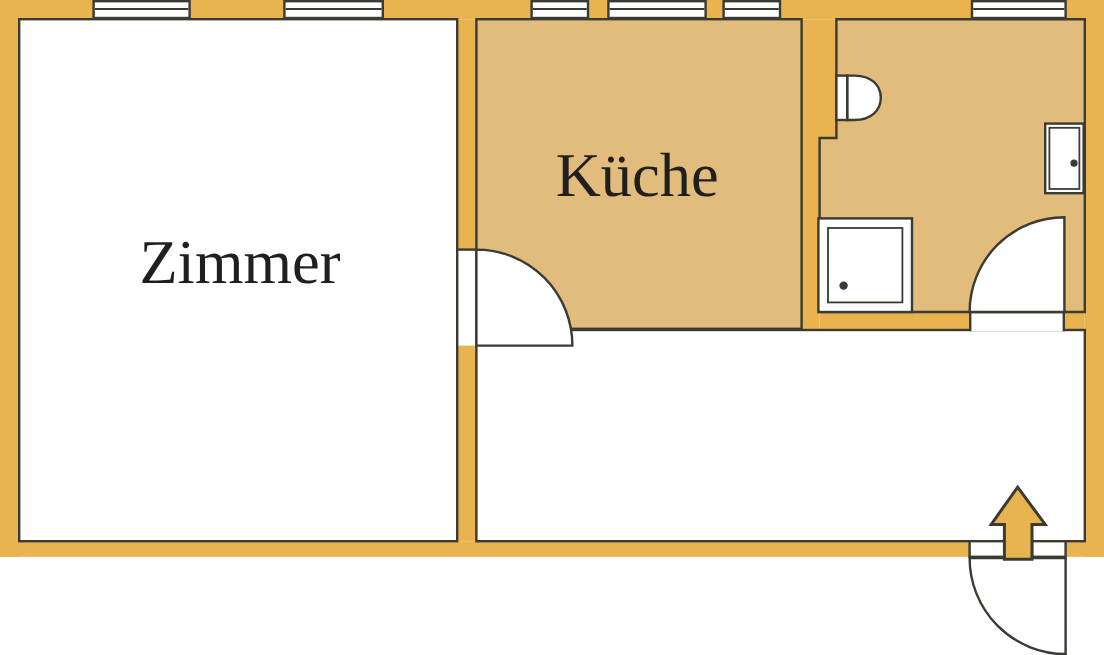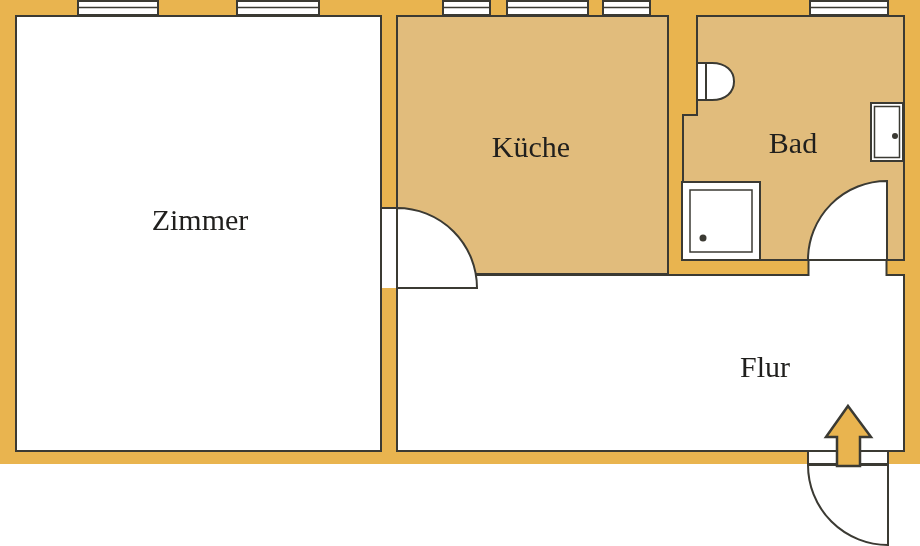--- a/index.html
+++ b/index.html
@@ -19,21 +19,21 @@
   .swing{fill:var(--room);stroke:var(--outline);stroke-width:2;}
   .win{fill:var(--room);stroke:var(--outline);stroke-width:2;}
   .winline{stroke:var(--outline);stroke-width:1.5;}
   .line{stroke:var(--outline);stroke-width:2;fill:none;}
   .dot{fill:var(--outline);stroke:none;}
   .eraser{fill:var(--room);stroke:none;}
   .arrow{fill:var(--wall);stroke:var(--outline);stroke-width:2.5;stroke-linejoin:miter;}
   .room-label{
     position:absolute;
     transform:translate(-50%,-50%);
-    font-size:30px;
+    font-size:52px;
     color:var(--text);
     white-space:nowrap;
     line-height:1;
     user-select:none;
     text-align:right;
   }
 </style>
 </head>
 <body>
 
@@ -115,15 +115,13 @@
     <g>
       <rect class="win" x="808" y="451" width="29" height="13"></rect>
       <rect class="win" x="860" y="451" width="28" height="13"></rect>
       <path class="swing" d="M808,465 A80,80 0 0 0 888,545 L888,465 Z"></path>
     </g>
     <polygon class="arrow" points="848,406 871,437 860,437 860,466 837,466 837,437 826,437"></polygon>
   </svg>
 
   <div class="room-label" style="left:200px;top:220px;">Zimmer</div>
   <div class="room-label" style="left:531px;top:147px;">Küche</div>
-  <div class="room-label" style="left:793px;top:143px;">Bad</div>
-  <div class="room-label" style="left:765px;top:367px;">Flur</div>
 </div>
 
 </body></html>

